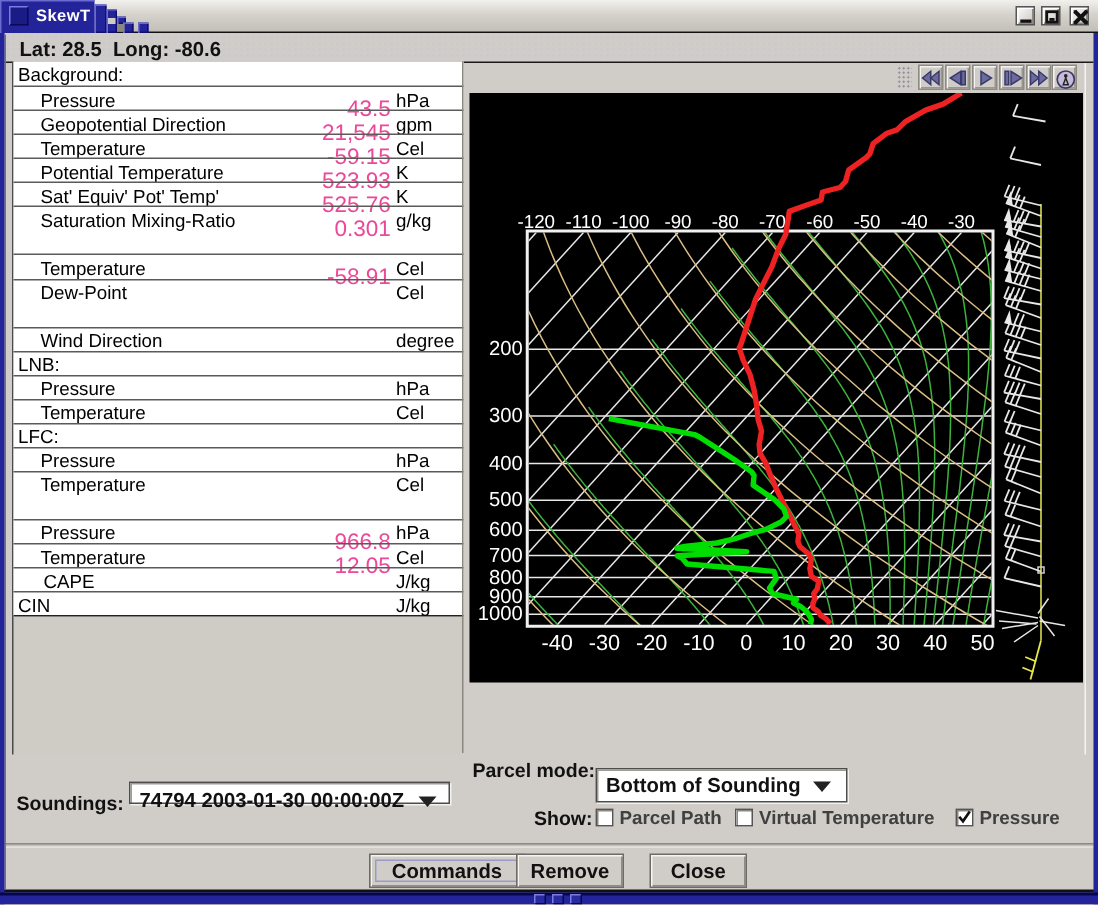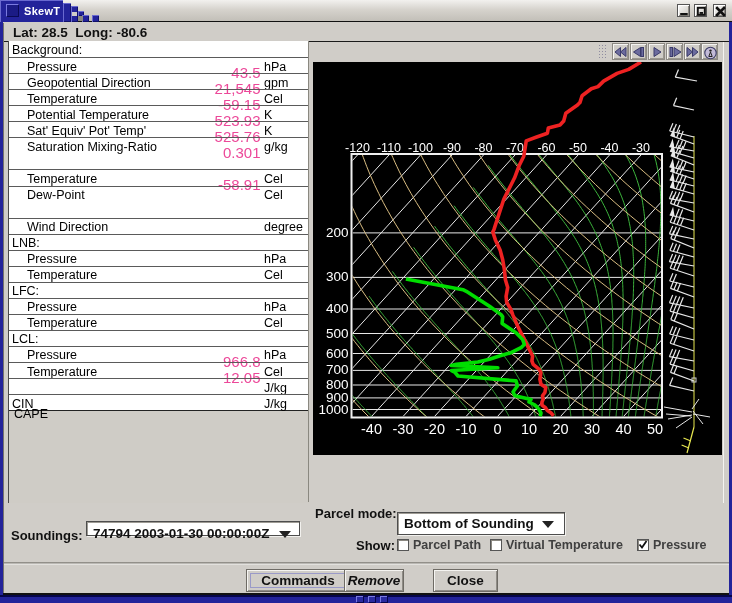--- a/index.html
+++ b/index.html
@@ -181,37 +181,32 @@
 <div class="trow" style="top:256.8px;">
       <span class="tl" style="left:18px;">Pressure</span>
       <span class="tv"></span>
       <span class="tu">hPa</span>
     </div>
 <div class="trow" style="top:272.9px;">
       <span class="tl" style="left:18px;">Temperature</span>
       <span class="tv"></span>
       <span class="tu">Cel</span>
     </div>
-<div class="trow" style="top:288.9px;">
-      <span class="tl" style="left:3px;">LCL:</span>
-      <span class="tv"></span>
-      <span class="tu"></span>
-    </div>
 <div class="trow" style="top:304.9px;">
       <span class="tl" style="left:18px;">Pressure</span>
       <span class="tv">966.8</span>
       <span class="tu">hPa</span>
     </div>
 <div class="trow" style="top:321.0px;">
       <span class="tl" style="left:18px;">Temperature</span>
       <span class="tv">12.05</span>
       <span class="tu">Cel</span>
     </div>
 <div class="trow" style="top:337.1px;">
-      <span class="tl" style="left:5px;margin-top:26px;">CAPE</span>
+      <span class="tl" style="left:20px;">CAPE</span>
       <span class="tv"></span>
       <span class="tu">J/kg</span>
     </div>
 <div class="trow" style="top:353.1px;">
       <span class="tl" style="left:3px;">CIN</span>
       <span class="tv"></span>
       <span class="tu">J/kg</span>
     </div>
 </div>
 <div id="tblR"></div>
@@ -509,21 +504,21 @@
 <div class="cbl" style="left:506px; top:538px;">Virtual Temperature</div>
 <div class="cb" style="left:637px; top:539px;">
     <svg width="12" height="12" viewBox="0 0 12 12" style="position:absolute;left:-1px;top:-1px;">
       <path d="M2.5 5.5 L5 8.5 L9.5 2" stroke="#111" stroke-width="1.8" fill="none"></path>
     </svg>
   </div>
 <div class="cbl" style="left:653px; top:538px;">Pressure</div>
 
 <div id="sep"></div>
 <div class="pbtn" style="left:246px; width:104px; line-height:21px;">Commands<div id="cmdfocus"></div></div>
-<div class="pbtn" style="left:344px; width:60px; line-height:21px;font-style:italic;">Remove</div>
+<div class="pbtn" style="left:344px; width:72px; line-height:21px;">Remove</div>
 <div class="pbtn" style="left:433px; width:65px; line-height:21px;">Close</div>
 
 <div id="botline"></div>
 <div id="paneR" style="position:absolute;left:722.5px;top:41.5px;width:1.5px;height:461px;background:#f4f3f0;"></div>
 <div style="position:absolute;left:3px;top:23px;width:1px;height:570px;background:#76736d;"></div>
 <div id="bL"></div>
 <div id="bR"></div>
 <div id="bB"></div>
 <div class="bump" style="left:356px;"></div>
 <div class="bump" style="left:368px;"></div>

